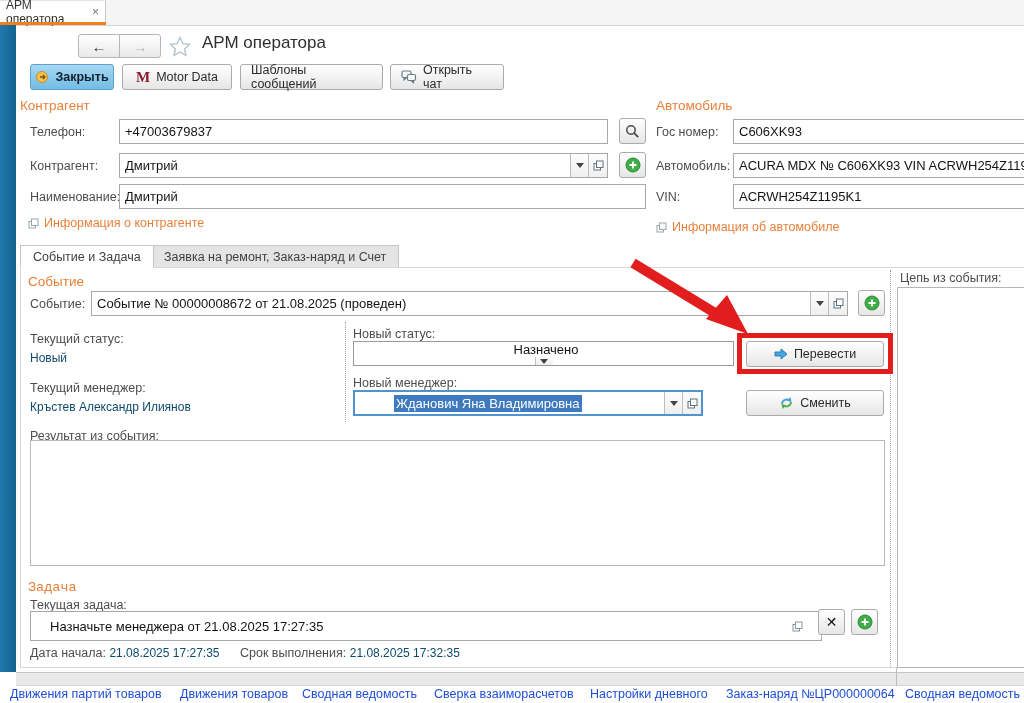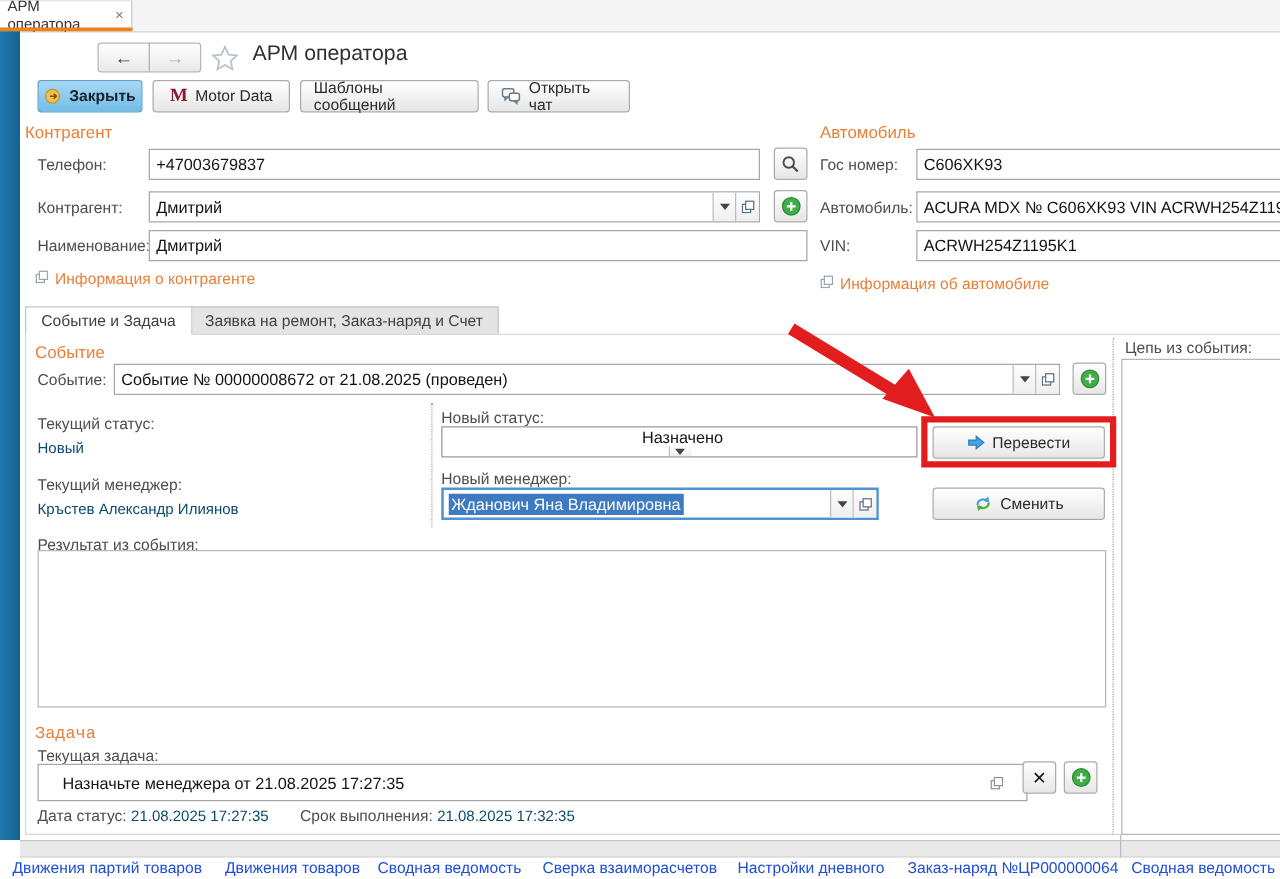--- a/index.html
+++ b/index.html
@@ -38,21 +38,21 @@
   .lbl{font-size:12.5px;color:#4d4d4d;}
   .val{font-size:12px;color:#0c4a6e;}
 
   .fld{background:#fff;border:1px solid #a8a8a8;box-sizing:border-box;display:flex;align-items:center;
        padding:0 5px;font-size:13px;color:#141414;overflow:hidden;white-space:nowrap;}
   .mini{display:flex;align-items:center;justify-content:center;border-left:1px solid #bdbdbd;height:100%;
         background:linear-gradient(#fdfdfd,#efefef);cursor:pointer;box-sizing:border-box;}
   .tri{width:0;height:0;border-left:4px solid transparent;border-right:4px solid transparent;border-top:5px solid #444;}
   .sqbtn{width:27px;height:26px;background:linear-gradient(#ffffff,#e6e6e6);border:1px solid #ababab;border-radius:3px;
          display:flex;align-items:center;justify-content:center;box-sizing:border-box;cursor:pointer;}
-  .olink{display:flex;gap:5px;color:#e8803a;font-size:12.5px;cursor:pointer;}
+  .olink{display:flex;align-items:center;gap:5px;color:#e8803a;font-size:12.5px;cursor:pointer;}
 
   
   .ptab{height:23px;display:flex;align-items:center;padding:0 12px;font-size:12.5px;color:#3f3f3f;
         border:1px solid #c6c6c6;box-sizing:border-box;cursor:pointer;text-align:right;}
   #ptab1{left:20px;top:245px;background:#fff;border-bottom:1px solid #fff;z-index:3;}
   #ptab2{left:151px;top:245px;background:#e4e4e4;}
   #tabpage{left:20px;top:267px;width:1004px;height:401px;border:1px solid #d8d8d8;border-right:none;box-sizing:border-box;background:#fff;}
 
   .dotsplit{border-left:1px dotted #a5a5a5;width:0;}
 
@@ -237,21 +237,21 @@
     <span style="flex:1;padding-left:5px;">Назначено</span>
     <span class="mini" style="width:18px;">
         <span class="tri"></span>
       </span>
   </div>
 
   <div class="abs lbl" style="left:30px;top:381px;">Текущий менеджер:</div>
   <div class="abs val" style="left:30px;top:400px;">Кръстев Александр Илиянов</div>
 
   <div class="abs lbl" style="left:353px;top:376px;">Новый менеджер:</div>
-  <div class="abs" id="newmgr" style="left:353px;top:390px;width:350px;height:26px;">
+  <div class="abs" id="newmgr" style="left:353px;top:390px;width:350px;height:26px;padding-left:35px;">
     <span class="sel" style="flex:0 1 auto;">Жданович Яна Владимировна</span>
     <span style="flex:1;"></span>
     <span class="mini" style="width:18px;">
         <span class="tri"></span>
       </span>
     <span class="mini" style="width:19px;">
         <svg width="11" height="11" viewBox="0 0 11 11">
           <rect x="1" y="3.5" width="6.5" height="6.5" fill="#fff" stroke="#5f7282"></rect>
           <rect x="3.5" y="1" width="6.5" height="6.5" fill="#fff" stroke="#5f7282"></rect>
         </svg>
@@ -305,21 +305,21 @@
   </div>
   <div class="abs sqbtn" style="left:851px;top:609px;">
     <span>
         <svg width="16" height="16" viewBox="0 0 16 16">
           <circle cx="8" cy="8" r="7" fill="#3fae49" stroke="#2d8a36"></circle>
           <path d="M8 4.5v7M4.5 8h7" stroke="#fff" stroke-width="1.8"></path>
         </svg>
       </span>
   </div>
   <div class="abs lbl" style="left:30px;top:646px;">
-    <span>Дата статус:</span>
+    <span>Дата начала:</span>
     <span class="val">21.08.2025 17:27:35</span>
   </div>
   <div class="abs lbl" style="left:240px;top:646px;">
     <span>Срок выполнения:</span>
     <span class="val">21.08.2025 17:32:35</span>
   </div>
 
   <div class="abs dotsplit" style="left:890px;top:270px;height:398px;"></div>
   <div class="abs lbl" style="left:900px;top:271px;">Цепь из события:</div>
   <div class="abs" style="left:897px;top:287px;width:140px;height:381px;border:1px solid #b5b5b5;box-sizing:border-box;background:#fff;"></div>

